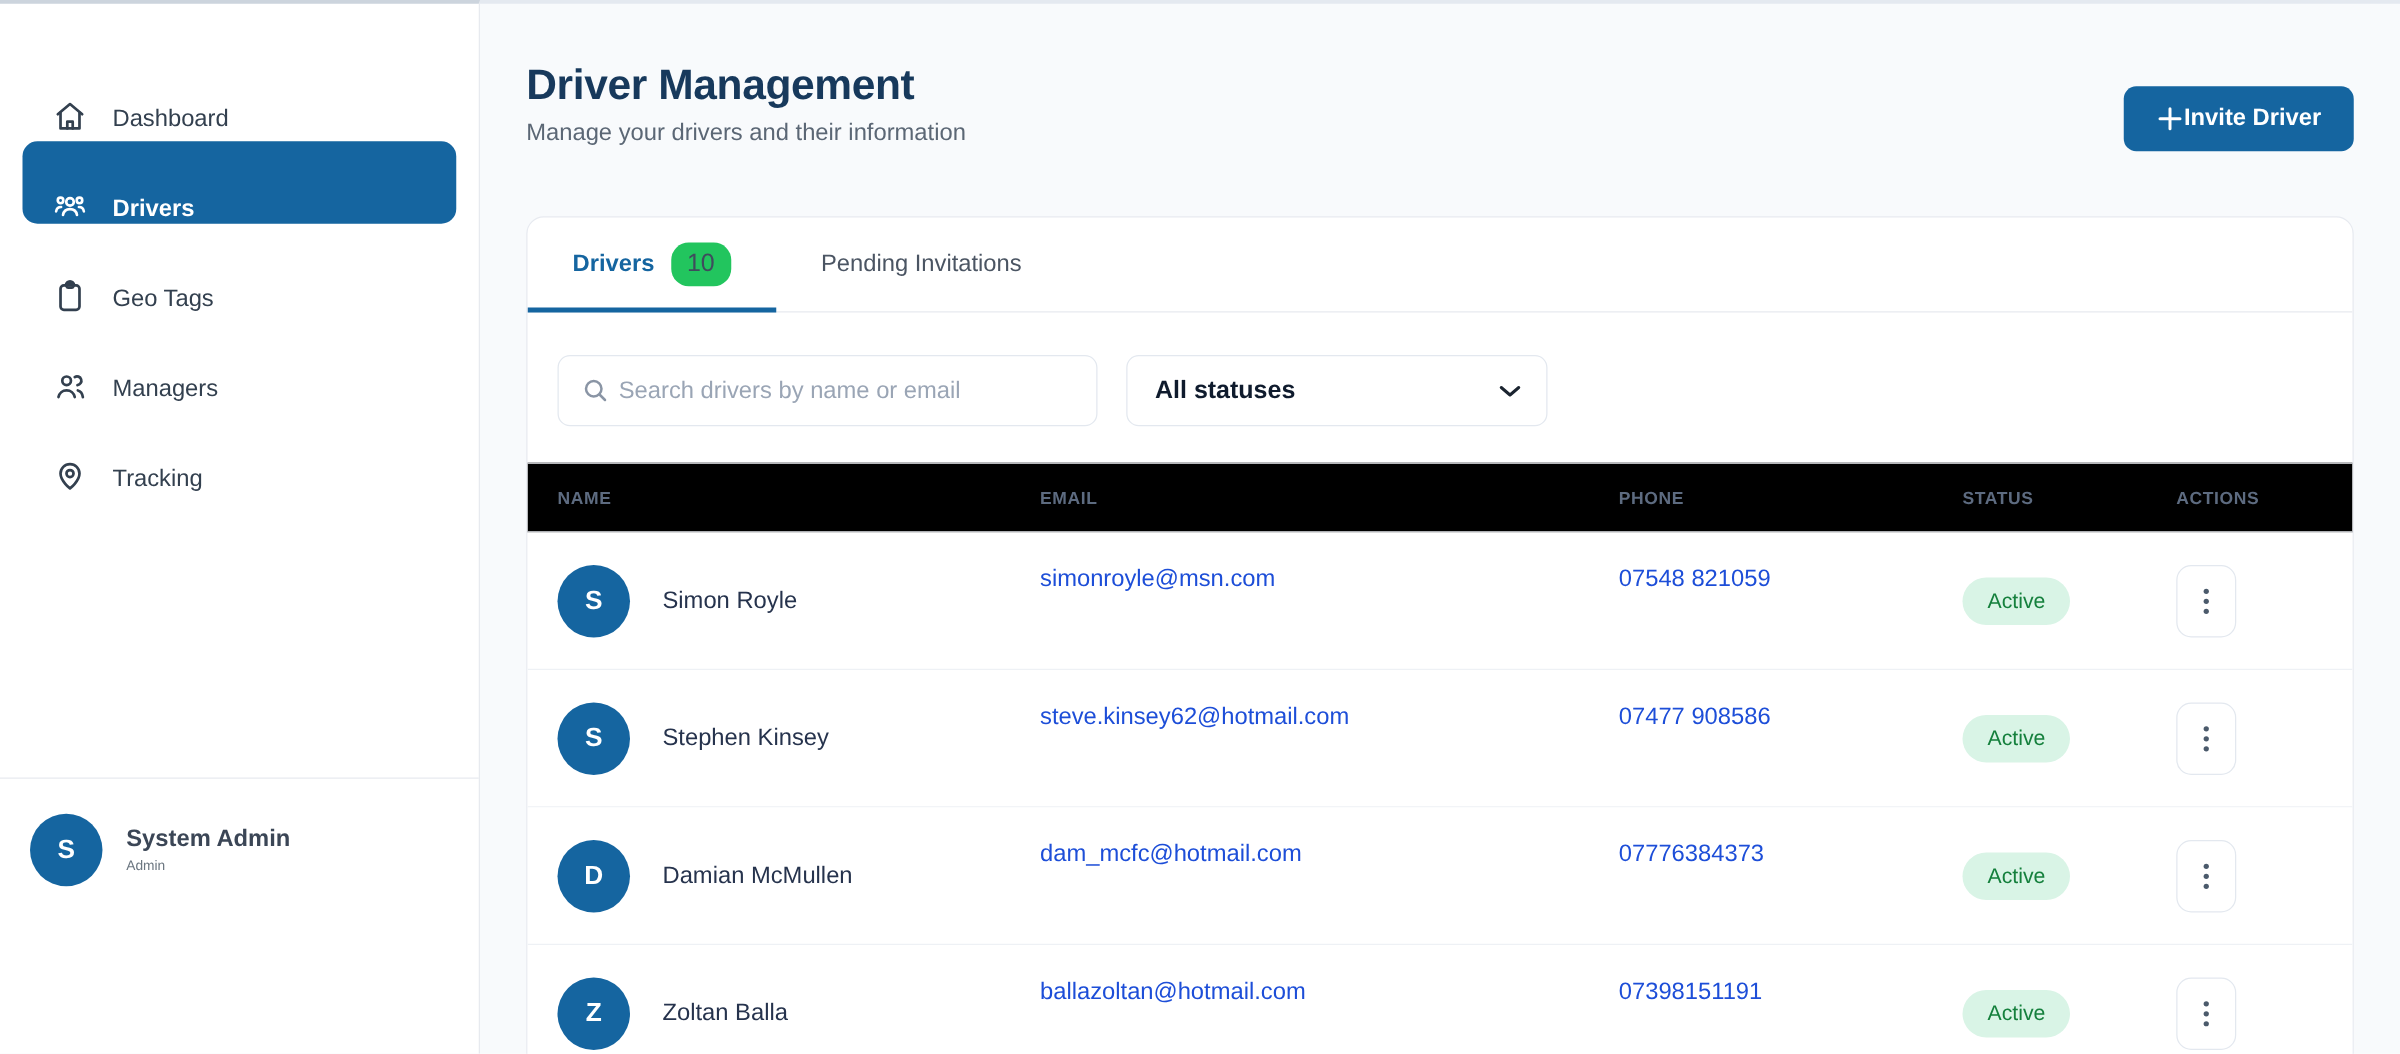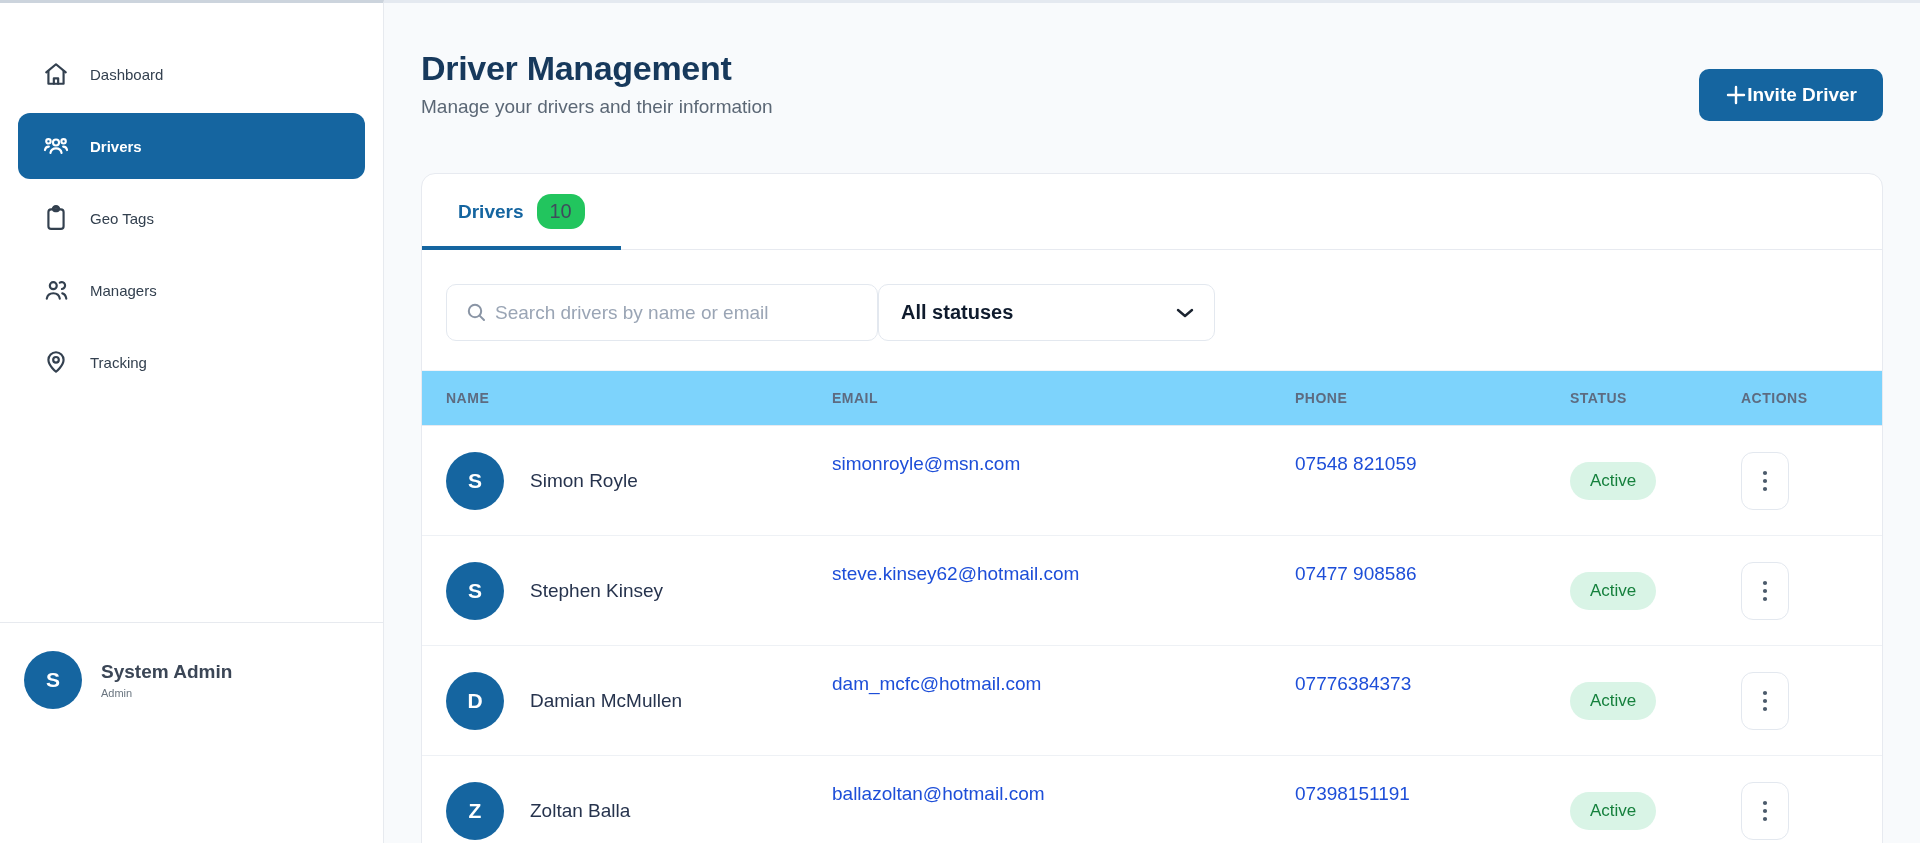--- a/index.html
+++ b/index.html
@@ -16,23 +16,23 @@
     width:384px; height:100%;
     background:#ffffff;
     border-right:1px solid #e7eaef;
     border-top:3px solid #ccd4dd;
     position:relative;
     flex:0 0 384px;
   }
   .nav { padding:38px 18px 0; display:flex; flex-direction:column; gap:6px; }
   .nav-item {
     height:66px; border-radius:12px;
-    display:flex; align-items:center; gap:20px;
+    display:flex; align-items:flex-end; gap:20px;
     padding-left:24px;
-    font-size:15px; font-weight:500; color:#33404f;
+    font-size:19px; font-weight:500; color:#33404f;
     cursor:pointer;
   }
   .nav-item .icn { width:28px; height:28px; display:flex; align-items:center; justify-content:center; }
   .nav-item svg { display:block; }
   .nav-item.active { background:#1565a0; color:#ffffff; font-weight:600; }
 
   .sidebar-user {
     position:absolute; top:619px; left:0; right:0;
     border-top:1px solid #e7eaef;
     padding:28px 0 0 24px;
@@ -81,21 +81,21 @@
   .tab.active::after {
     content:""; position:absolute; left:0; right:0; bottom:-1px;
     height:4px; background:#1565a0;
   }
   .tab-count {
     background:#22c55e; color:#3f4c5d;
     border-radius:14px; padding:6px 13px;
     font-size:20px; font-weight:500;
   }
 
-  .filters { display:flex; padding:34px 24px 29px; }
+  .filters { display:flex; gap:23px; padding:34px 24px 29px; }
   .search-box { position:relative; width:432px; }
   .search-box input {
     width:100%; height:57px;
     border:1px solid #e3e8ef; border-radius:10px;
     padding:0 16px 0 48px;
     font-family:inherit; font-size:19px; color:#1f2937;
     outline:none; background:#ffffff;
   }
   .search-box input::placeholder { color:#9aa5b5; }
   .search-box .search-icn { position:absolute; left:20px; top:18px; }
@@ -109,21 +109,21 @@
   }
 
   .thead, .trow {
     display:grid;
     grid-template-columns:386px 463px 275px 171px 1fr;
     padding:0 24px;
     align-items:center;
   }
   .thead {
     height:56px;
-    background:#7dd3fc;
+    background:#000000;
     border-top:1px solid #f1f4f8;
     border-bottom:1px solid #e7eaf0;
     font-size:14px; font-weight:700; letter-spacing:0.5px;
     color:#5d6b80;
   }
   .trow { height:110px; border-bottom:1px solid #eef1f5; background:#ffffff; }
   .cell-name { display:flex; align-items:center; gap:26px; font-size:19px; font-weight:500; color:#26334d; }
   .cell-email, .cell-phone { align-self:start; padding-top:27px; font-size:19px; color:#1d4ed8; }
   .badge {
     display:inline-block;
@@ -231,20 +231,23 @@
         <span>Invite Driver</span>
       </button>
     </div>
 
     <section class="card">
 
       <div class="tabs">
         <div class="tab active">
           <span>Drivers</span>
           <span class="tab-count">10</span>
+        </div>
+        <div class="tab">
+          <span>Pending Invitations</span>
         </div>
       </div>
 
       <div class="filters">
         <div class="search-box">
           <span class="search-icn">
             <svg width="21" height="21" viewBox="0 0 21 21" fill="none" stroke="#8a95a5" stroke-width="2" stroke-linecap="round">
                 <circle cx="9" cy="9" r="6.2"></circle>
                 <path d="M13.6 13.6 18 18"></path>
               </svg>

